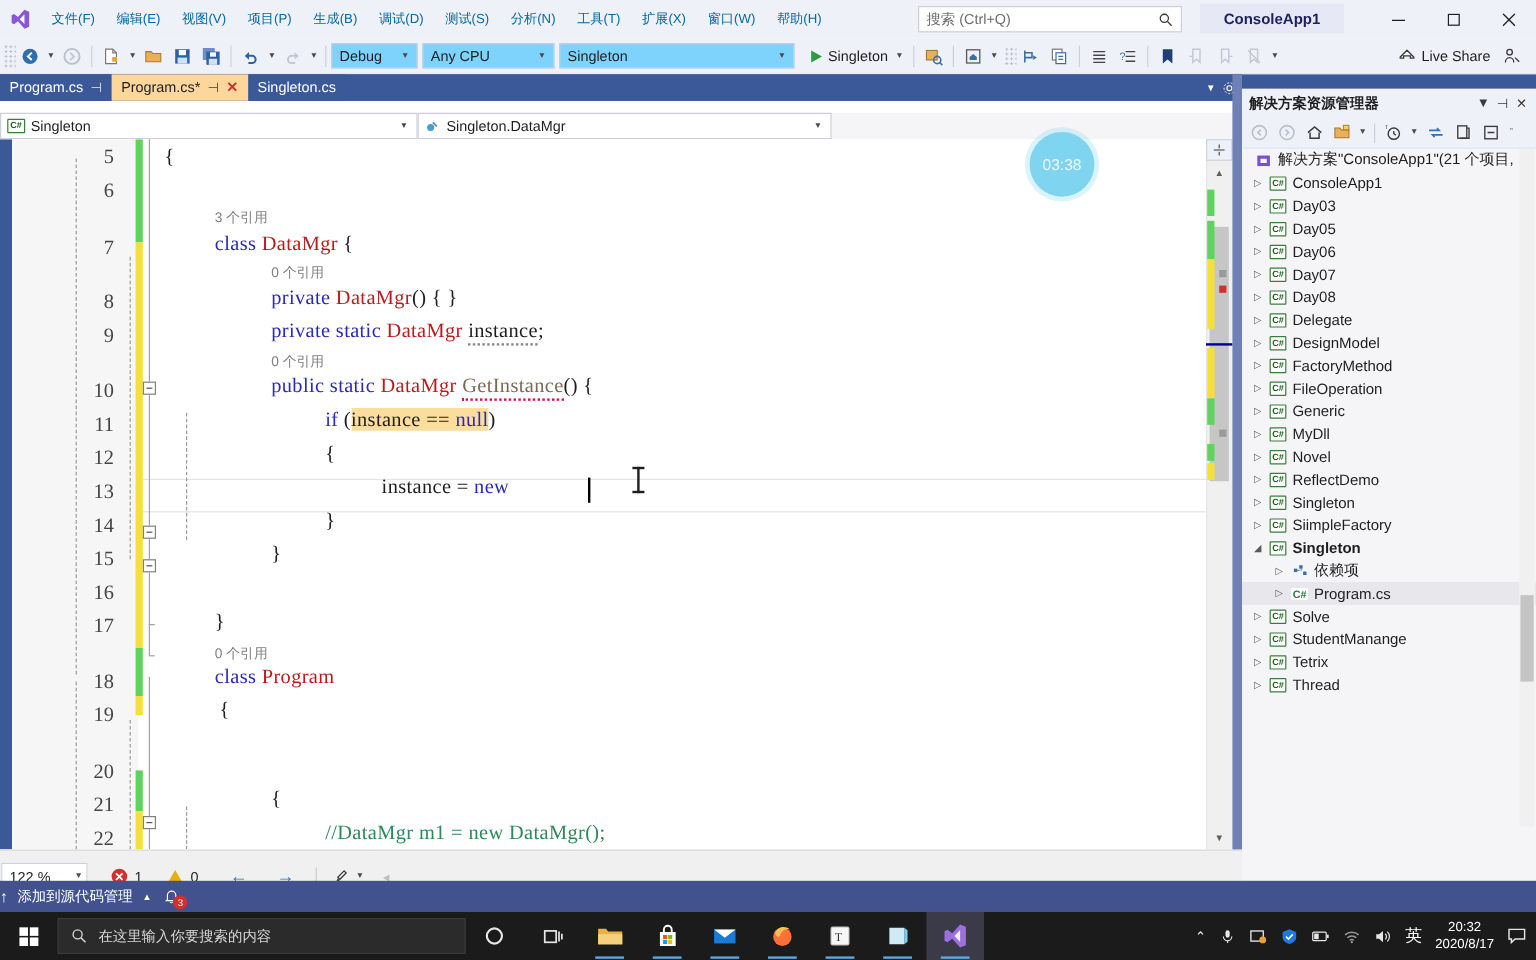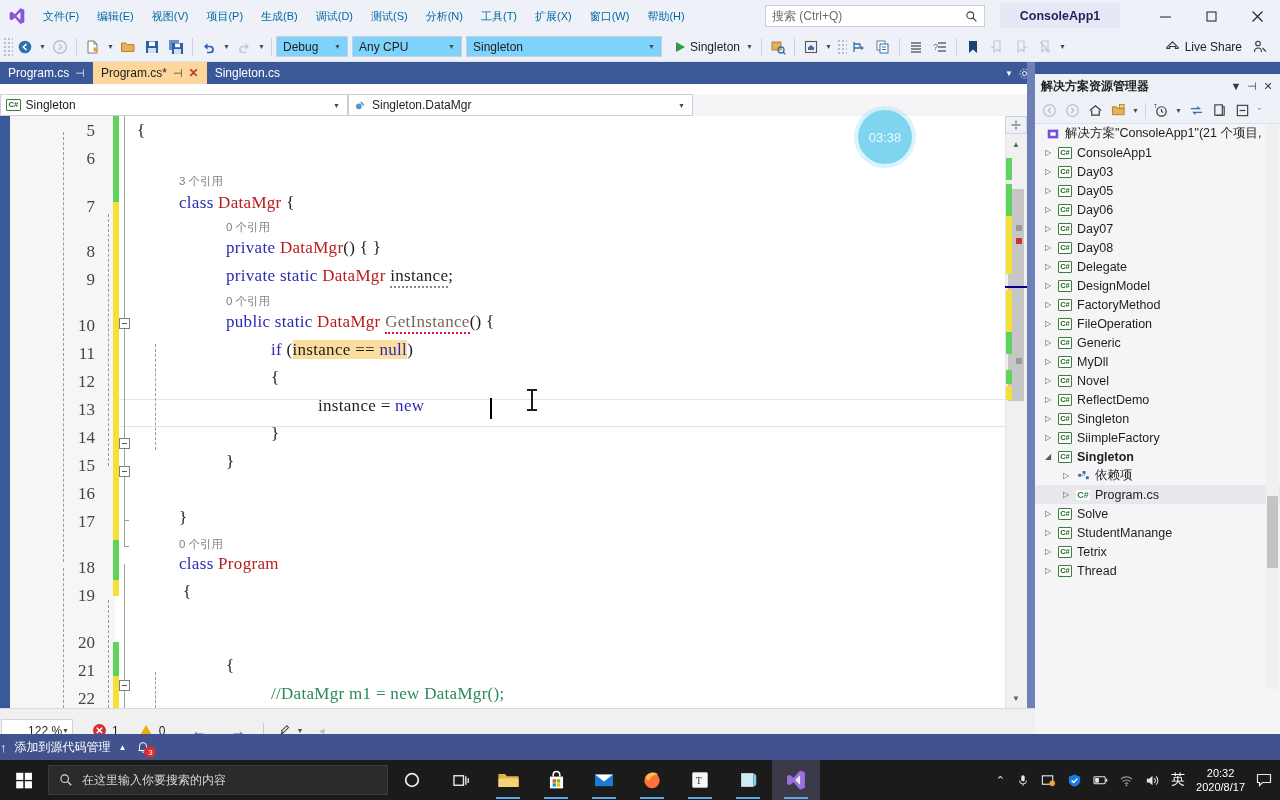--- a/index.html
+++ b/index.html
@@ -121,21 +121,21 @@
   .mark{ position:absolute; left:1006px; width:6px; height:6px; }
   .caret-mark{ position:absolute; left:1005px; width:22px; height:2px; background:#00008b; }
 
   
   .rframe{ position:absolute; left:1027px; top:62px; width:8px; height:680px;
     background:#6e80b5; }
 
   
   .estatus{ position:absolute; left:0; top:708px; width:1035px; height:44px;
     background:#f0f0f0; border-top:1px solid #dadada; display:flex; align-items:center;
-    font-size:12px; color:#1e1e1e;text-align:right; }
+    font-size:12px; color:#1e1e1e; }
   .zoomsel{ width:72px; height:24px; background:#fff; border:1px solid #cfd3e0;
     display:flex; align-items:center; padding:0 3px 0 6px; margin-left:1px; }
   .err-dot{ width:13px;height:13px;border-radius:50%;background:#d03030; color:#fff;
     font-size:10px; display:flex;align-items:center;justify-content:center; font-weight:bold;}
   .warn-tri{ width:0;height:0;border-left:7px solid transparent;border-right:7px solid transparent;
     border-bottom:12px solid #e8b007; position:relative; }
   .estat-right{ position:absolute; right:0; top:708px; height:26px; display:flex;
     align-items:center; gap:18px; font-size:12px; color:#1e1e1e; padding-right:12px; }
 
   

